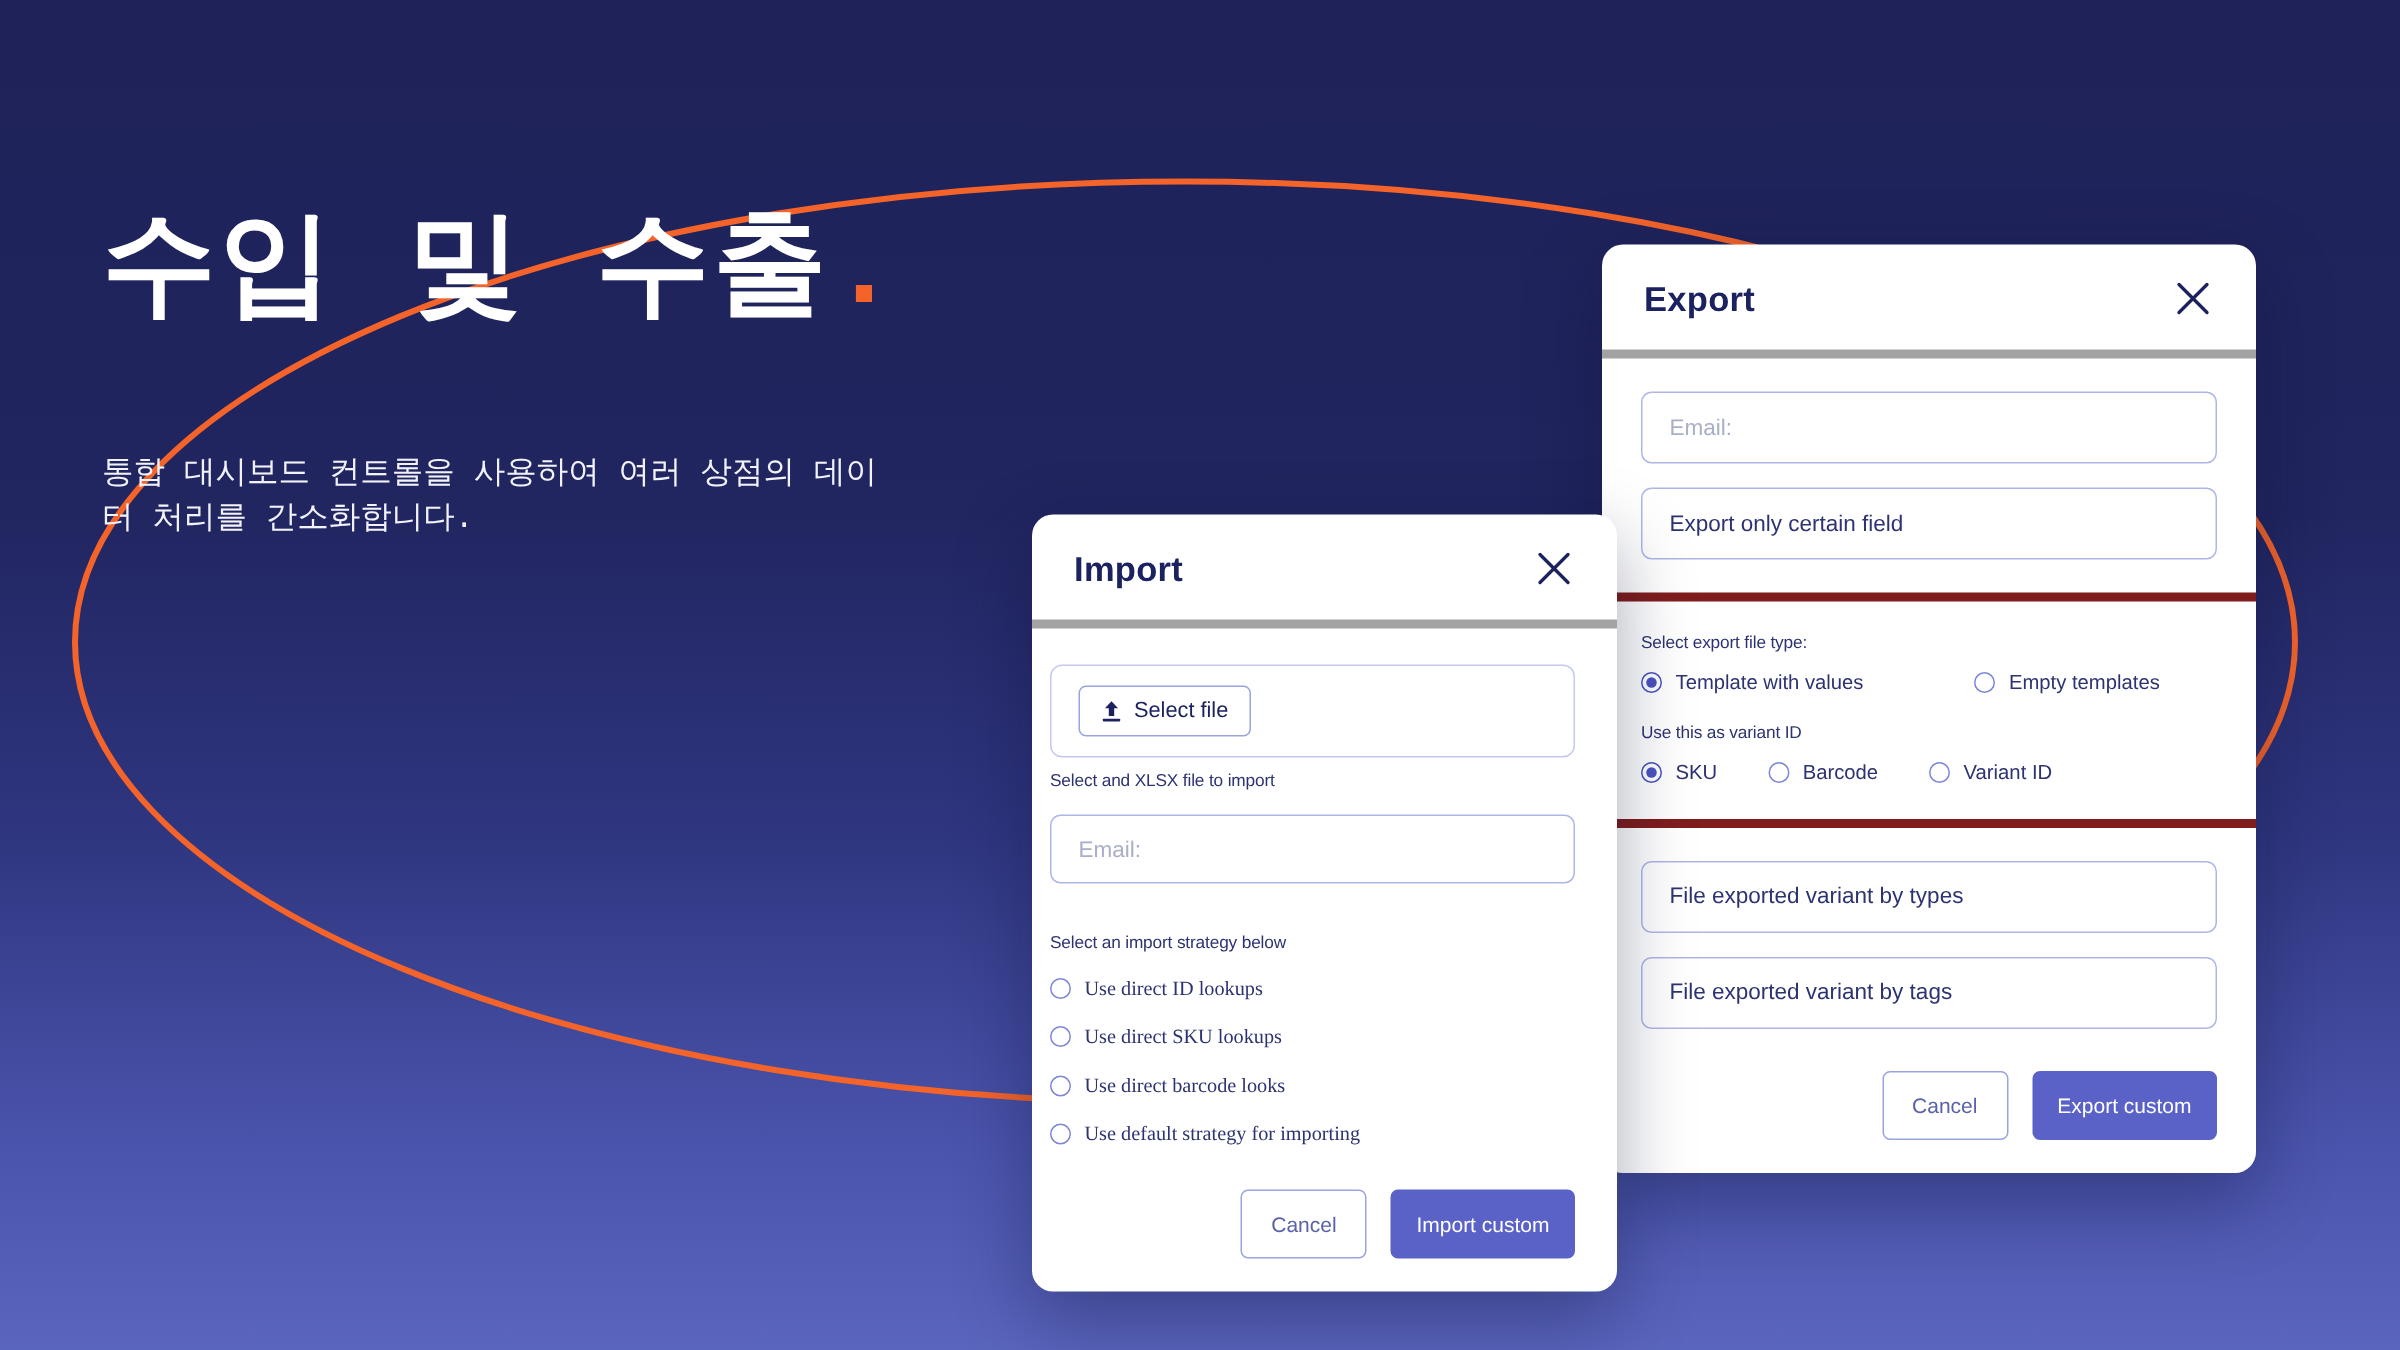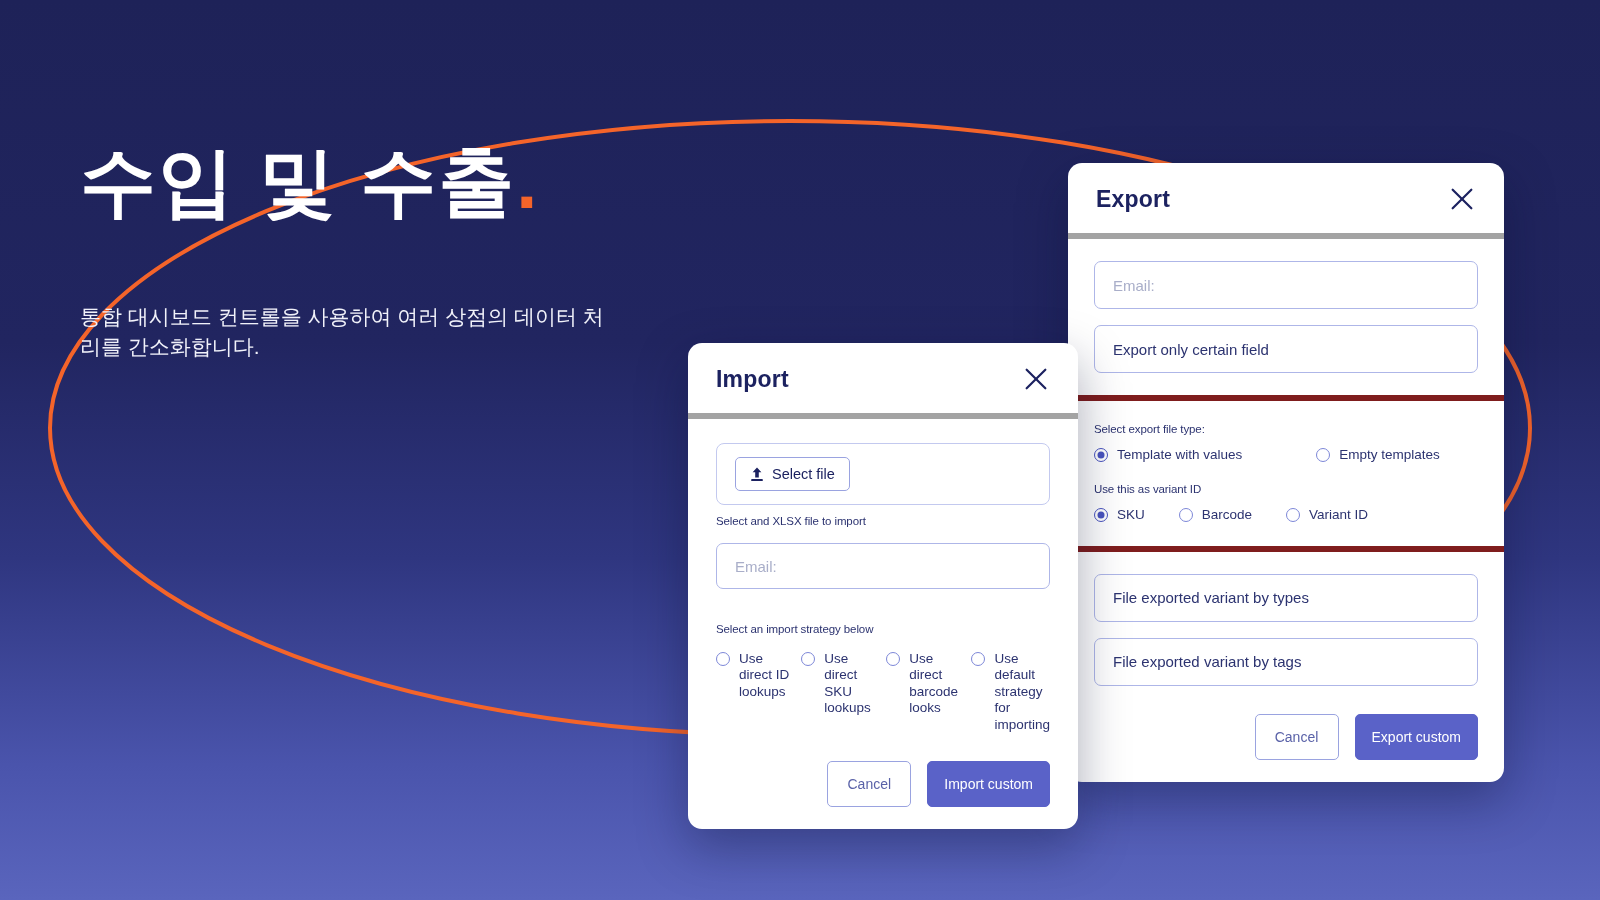--- a/index.html
+++ b/index.html
@@ -19,23 +19,24 @@
   
   .arc-layer {
     position: absolute;
     inset: 0;
     pointer-events: none;
   }
 
   
   .hero {
     position: absolute;
-    left: 80px;
+    left: 68px;
     top: 140px;
     width: 620px;
+    font-family: Liberation Mono, monospace;
   }
 
   .hero-title {
     font-size: 76px;
     font-weight: bold;
     color: #ffffff;
     letter-spacing: 2px;
     line-height: 1.1;
     white-space: nowrap;
   }
@@ -78,21 +79,21 @@
   }
 
   .close-icon {
     width: 28px;
     height: 28px;
     display: block;
     cursor: pointer;
   }
 
   .dialog-body {
-    padding: 22px 28px 22px 28px;
+    padding: 22px 28px 22px 12px;
   }
 
   
   .field-box {
     border: 1px solid #aeb6e8;
     border-radius: 7px;
     height: 46px;
     display: flex;
     align-items: center;
     padding: 0 18px;
@@ -141,24 +142,25 @@
 
   .section-label {
     font-size: 11.5px;
     color: #2c3370;
     letter-spacing: -0.1px;
   }
 
   
   .radio-grid-2 {
     display: grid;
-    grid-template-columns: 1fr 1fr 1fr 1fr;
+    grid-template-columns: 1fr;
     row-gap: 16px;
     column-gap: 10px;
     margin-top: 16px;
+    font-family: Liberation Serif, serif;
   }
 
   .radio-row-inline {
     display: flex;
     align-items: center;
     gap: 34px;
     margin-top: 12px;
   }
 
   .radio {

